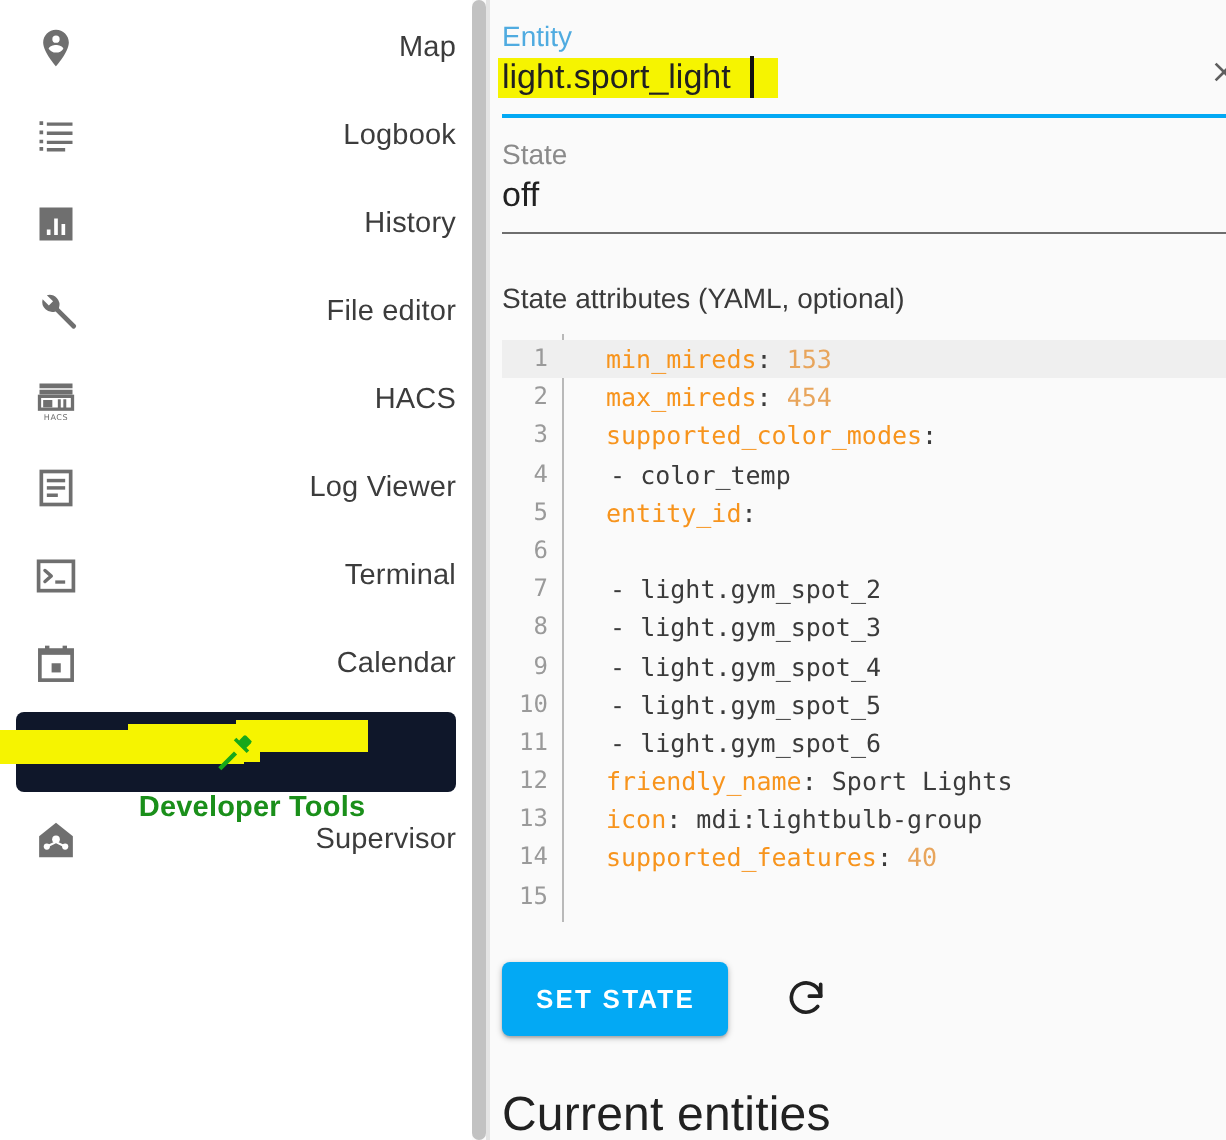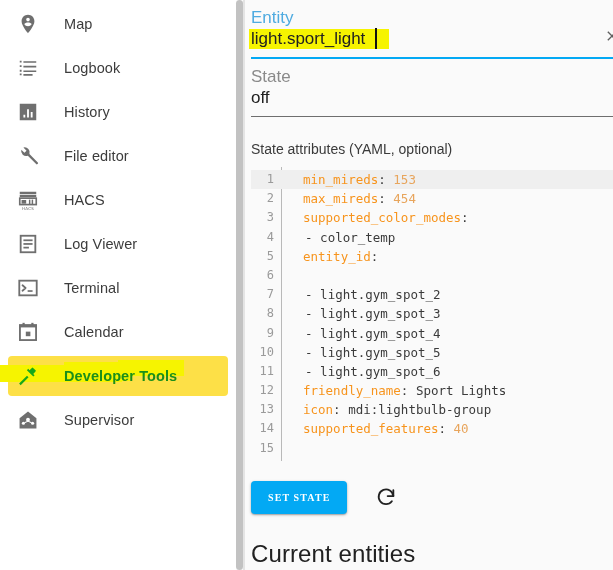--- a/index.html
+++ b/index.html
@@ -38,20 +38,21 @@
 
   .nav-item {
     position: relative;
     display: flex;
     align-items: center;
     height: 40px;
     margin: 4px 8px;
     border-radius: 4px;
     cursor: pointer;
     overflow: visible;
+    justify-content: space-between;
   }
 
   .nav-item .nav-icon {
     flex: 0 0 40px;
     width: 40px;
     height: 40px;
     display: flex;
     align-items: center;
     justify-content: center;
     color: #6f6f6f;
@@ -64,21 +65,22 @@
     font-size: 14.5px;
     color: #3c3c3c;
     letter-spacing: 0.1px;
     padding-left: 16px;
     white-space: nowrap;
     position: relative;
     z-index: 2;
   }
 
   .nav-item.selected {
-    background: #fde047;
+    background: #0f172a;
+    flex-direction: column;
   }
   .nav-item.selected .nav-icon { color: #17a81a; }
   .nav-item.selected .nav-label {
     color: #1a8f1a;
     font-weight: bold;
   }
 
   
   .marker {
     position: absolute;
@@ -127,21 +129,21 @@
     padding-left: 15px;
     overflow: hidden;
   }
 
   
   .field {
     position: relative;
     padding-top: 10px;
   }
   .field-label {
-    font-size: 17px;
+    font-size: 14px;
     line-height: 16px;
     color: #8a8a8a;
   }
   .field-label.focused { color: #4fabe0; }
 
   .field-value-row {
     position: relative;
     display: flex;
     align-items: flex-start;
     height: 30px;
@@ -243,22 +245,22 @@
   .btn-row {
     display: flex;
     align-items: center;
     padding-top: 20px;
   }
   .btn-primary {
     background: #03a9f4;
     color: #ffffff;
     border: none;
     border-radius: 4px;
-    font-family: Liberation Serif, serif;
-    font-size: 10px;
+    font-family: Liberation Sans, sans-serif;
+    font-size: 13px;
     font-weight: bold;
     letter-spacing: 1.1px;
     padding: 11px 17px;
     cursor: pointer;
     box-shadow: 0 1px 3px rgba(0,0,0,0.28), 0 1px 1px rgba(0,0,0,0.14);
   }
   .refresh-btn {
     margin-left: 26px;
     width: 26px;
     height: 26px;

